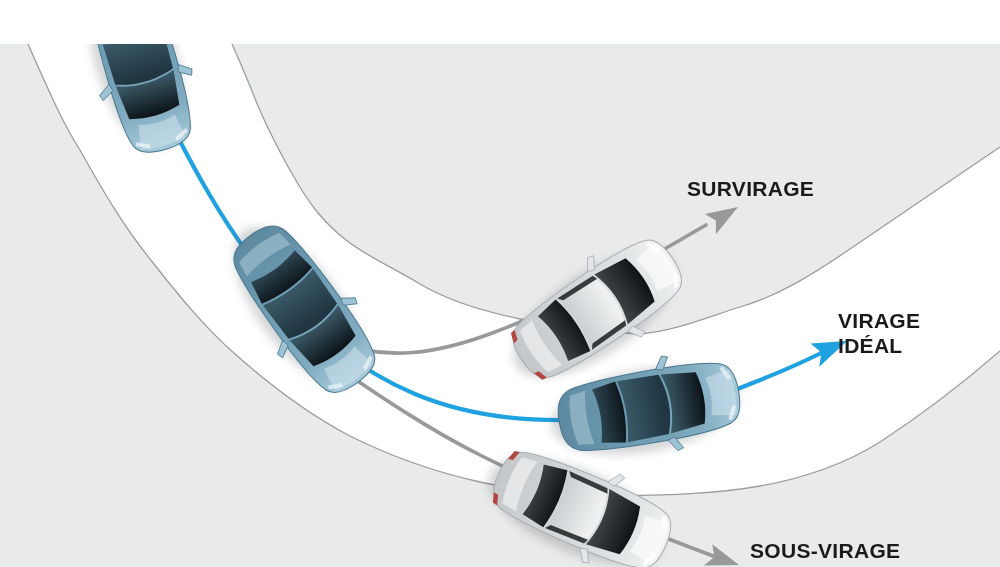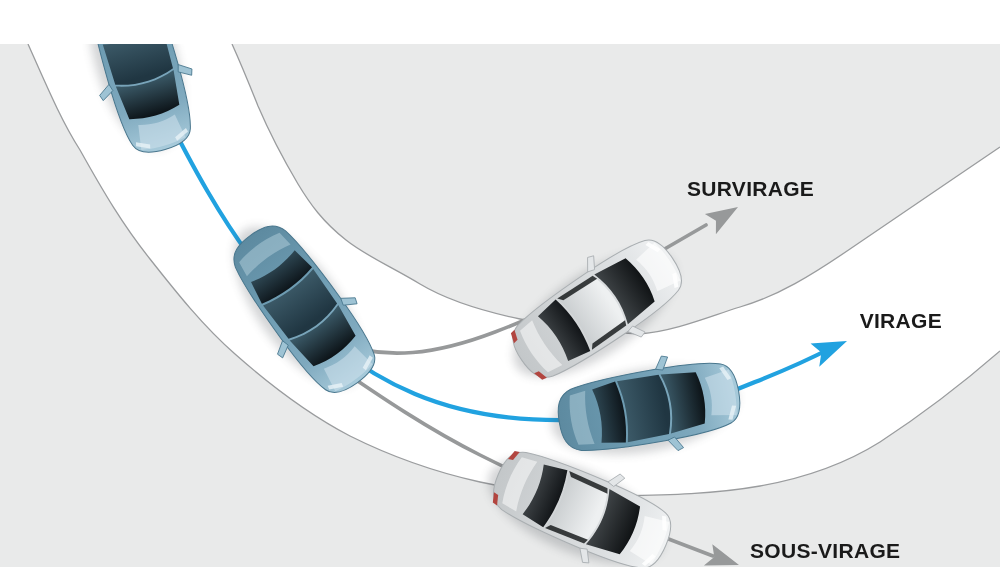--- a/index.html
+++ b/index.html
@@ -22,21 +22,21 @@
   .car-shadow{fill:#3a4046;opacity:.22;}
   .label{
     position:absolute;
     color:var(--label-text,#1A1A1A);
     font-weight:bold;
     font-size:21px;
     letter-spacing:.3px;
     white-space:nowrap;
     user-select:none;
   }
-  #label-virage{white-space:normal;text-align:right;line-height:25px;width:104px;}
+  #label-virage{white-space:normal;text-align:left;line-height:25px;width:104px;}
 </style>
 </head>
 <body>
 
 <div id="stage">
 
   <svg id="scene" width="1000" height="567" viewBox="0 0 1000 567">
     <defs>
       <filter id="blur5" x="-40%" y="-40%" width="180%" height="180%">
         <feGaussianBlur stdDeviation="5"></feGaussianBlur>
@@ -144,16 +144,17 @@
     <use href="#car-blue" transform="translate(304,265) rotate(144)"></use>
     <use href="#car-silver" transform="translate(597,265) rotate(56)"></use>
     <use href="#car-blue" transform="translate(649,363) rotate(80)"></use>
     <use href="#car-silver" transform="translate(582,466) rotate(113)"></use>
   </svg>
 
   <div class="label" id="label-survirage" style="left:687px;top:133px;">SURVIRAGE</div>
 
   <div class="label" id="label-virage" style="left:838px;top:264px;">
     <div>VIRAGE</div>
+    <div>IDÉAL</div>
   </div>
 
   <div class="label" id="label-sousvirage" style="left:750px;top:495px;">SOUS-VIRAGE</div>
 </div>
 
 </body></html>

